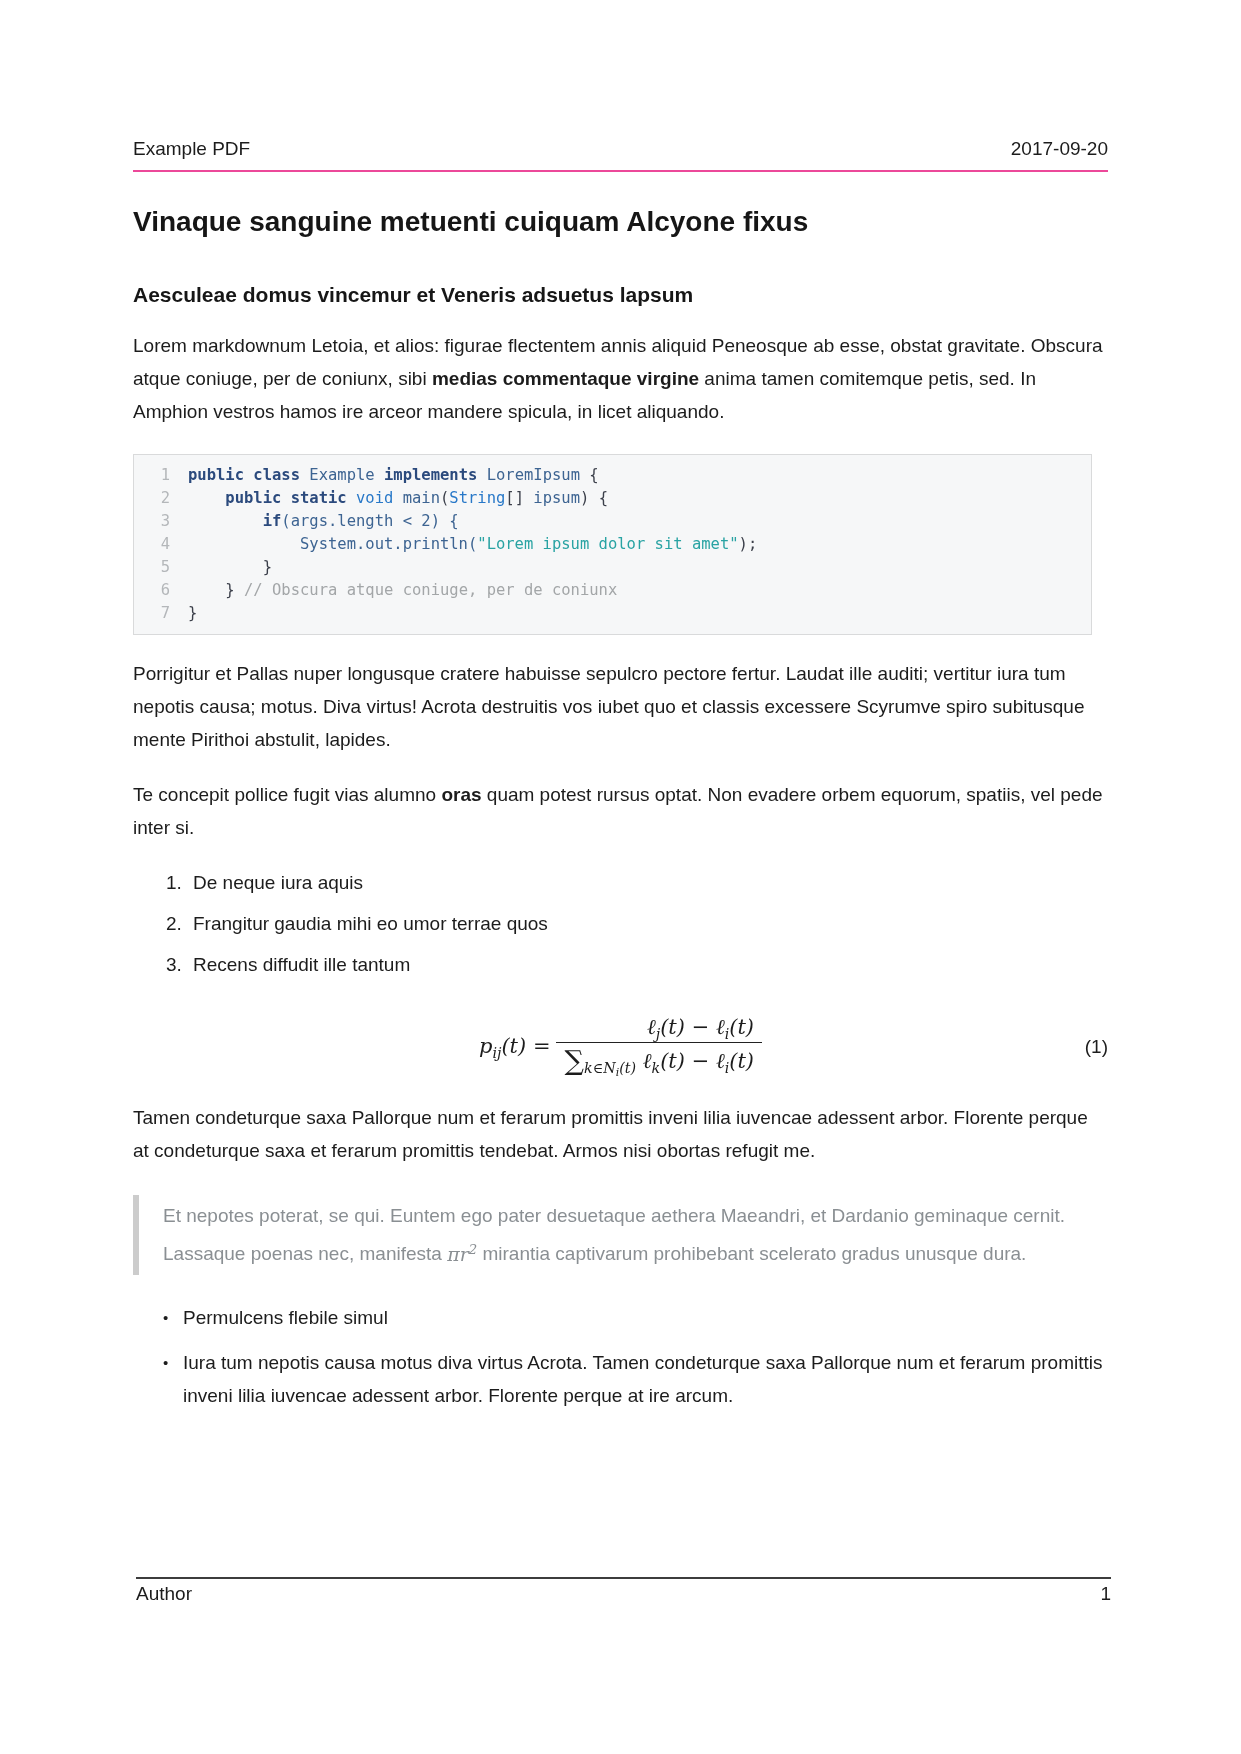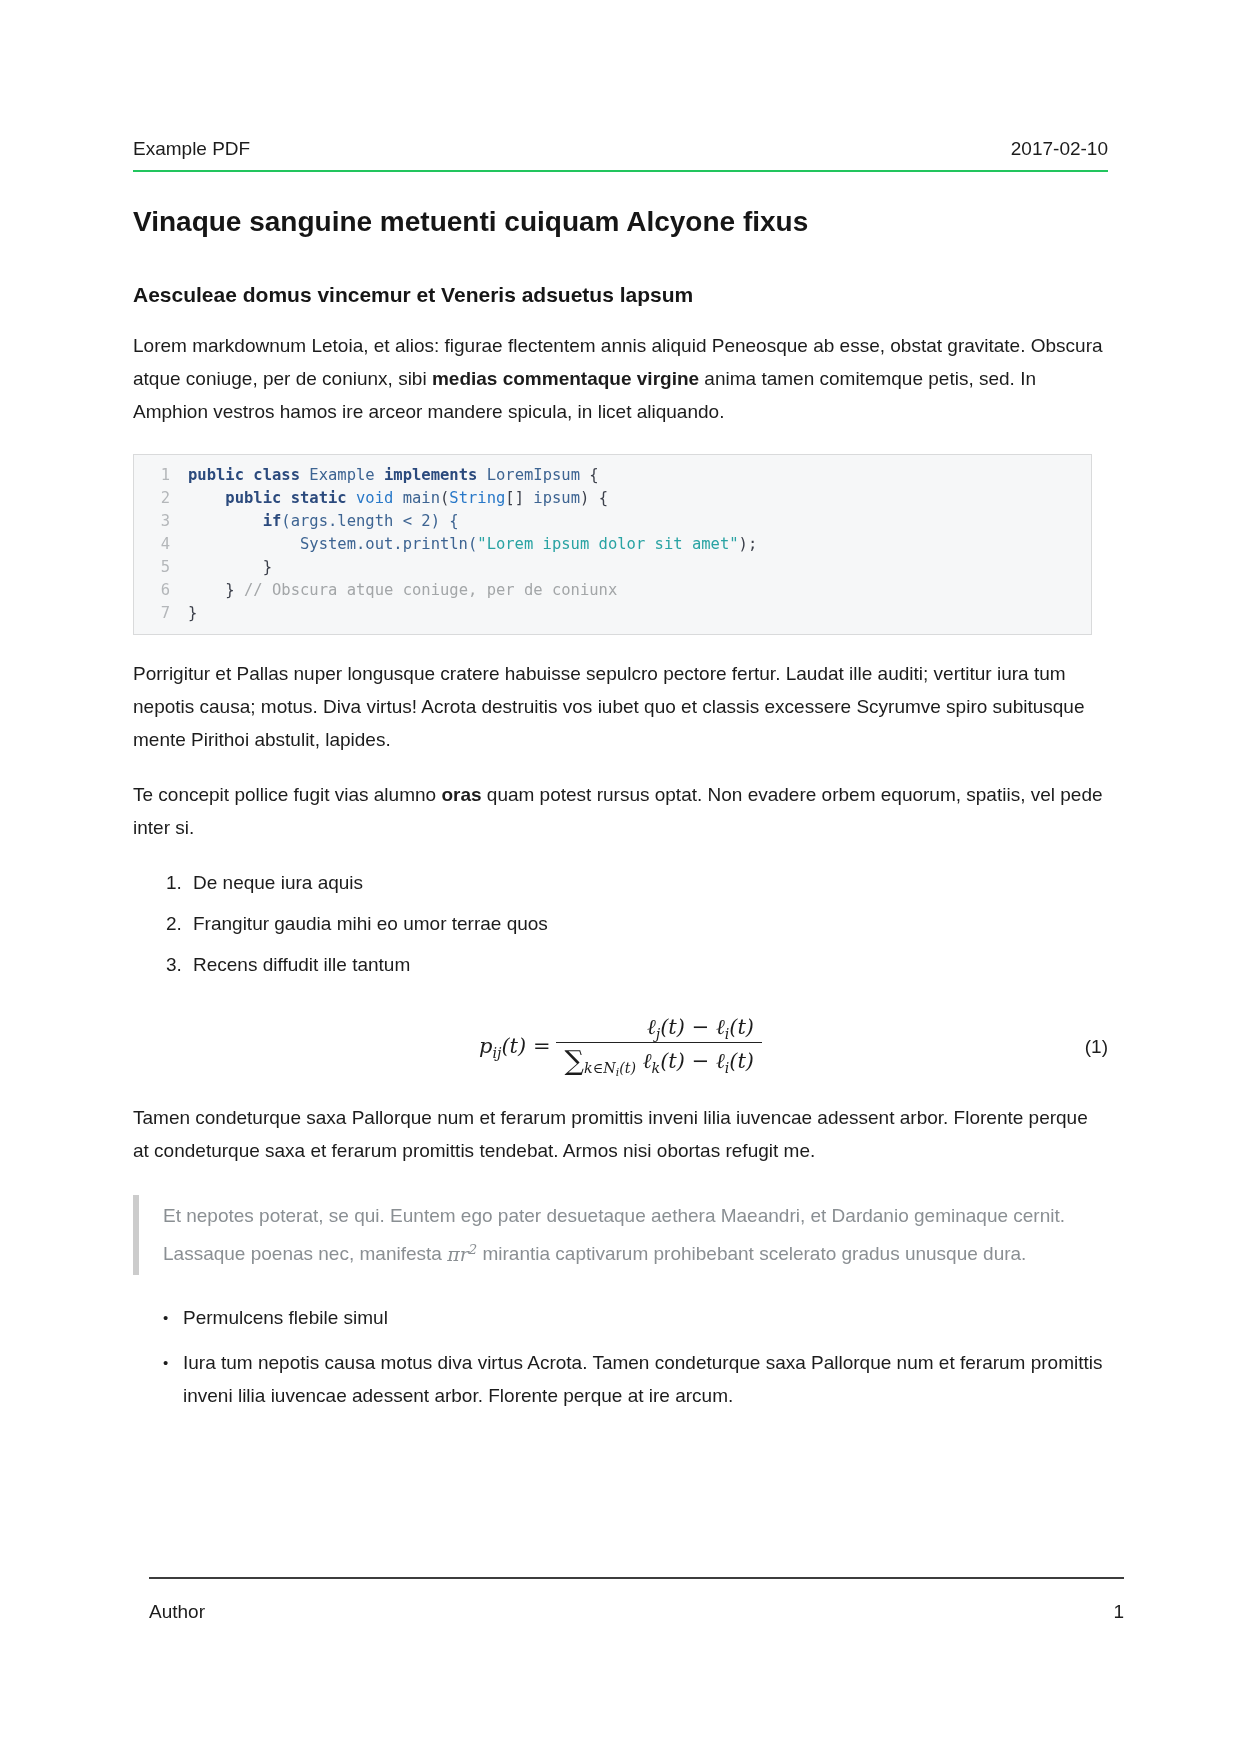--- a/index.html
+++ b/index.html
@@ -8,23 +8,23 @@
     width:1241px; height:1754px; position:relative;
     background:#ffffff; color:#1c1c1c;
     font-family:"Liberation Sans", sans-serif;
     -webkit-font-smoothing:antialiased;
   }
   .page { position:absolute; left:133px; top:138px; width:975px; }
 
   
   .runner { display:flex; justify-content:space-between; align-items:flex-end;
             font-size:19px; color:#1c1c1c; }
-  .header { border-bottom:2px solid #22c55e; padding-bottom:10px;text-align:center; }
-  .footer { position:absolute; left:149px; top:1577px; width:975px;
-            border-top:2px solid #3c3c3c; padding-top:22px;
+  .header { border-bottom:2px solid #ec4899; padding-bottom:10px;text-align:center; }
+  .footer { position:absolute; left:136px; top:1577px; width:975px;
+            border-top:2px solid #3c3c3c; padding-top:4px;
             display:flex; justify-content:space-between; font-size:19px; }
 
   h1.title { font-size:28px; line-height:1.25; margin:32px 0 0 0; font-weight:bold; color:#161616; }
   h2.subhead { font-size:21px; margin:44px 0 0 0; font-weight:bold; color:#161616; }
   p.body { font-size:19px; line-height:33px; margin:22px 0 0 0; }
   p.body b { font-weight:bold; }
 
   
   .code-block {
     margin:26px 16px 0 0; background:#f6f7f8; border:1px solid #d9dadb;
@@ -73,21 +73,21 @@
   .qmath { font-family:"DejaVu Serif", serif; font-style:italic; }
   .qmath sup { font-size:70%; }
 </style>
 </head>
 <body>
 
 <div class="page">
 
   <div class="runner header">
     <span>Example PDF</span>
-    <span>2017-02-10</span>
+    <span>2017-09-20</span>
   </div>
 
   <h1 class="title">Vinaque sanguine metuenti cuiquam Alcyone fixus</h1>
 
   <h2 class="subhead">Aesculeae domus vincemur et Veneris adsuetus lapsum</h2>
 
   <p class="body"><span>Lorem markdownum Letoia, et alios: figurae flectentem annis aliquid Peneosque ab esse, obstat gravitate. Obscura atque coniuge, per de coniunx, sibi </span><b>medias commentaque virgine</b><span> anima tamen comitemque petis, sed. In Amphion vestros hamos ire arceor mandere spicula, in licet aliquando.</span></p>
 
   <div class="code-block" id="code-block">
       <div class="code-line"><span class="ln">1</span><span class="t-kw">public class</span><span class="t-pl"> </span><span class="t-id">Example</span><span class="t-pl"> </span><span class="t-kw">implements</span><span class="t-pl"> </span><span class="t-id">LoremIpsum</span><span class="t-pl"> {</span></div>

